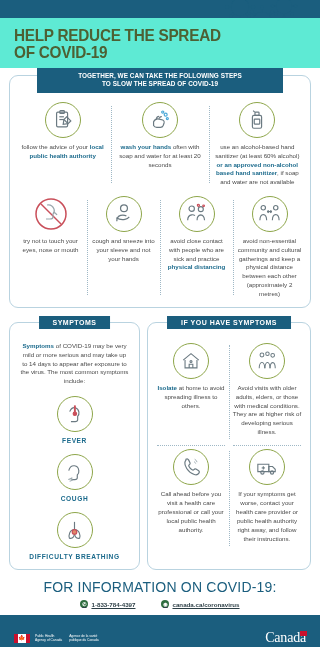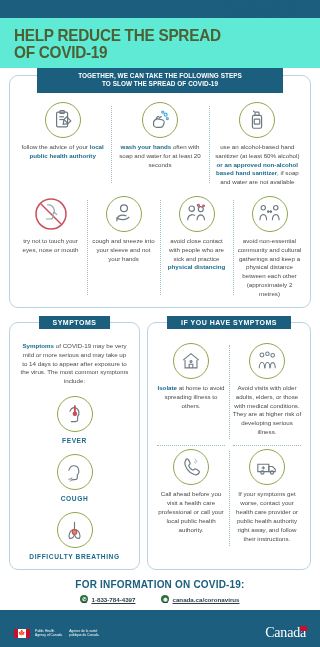--- a/index.html
+++ b/index.html
@@ -171,22 +171,22 @@
     color: #4a4a4a;
   }
 
   
   .info-zone {
     text-align: center;
     padding: 9px 0 7px 0;
     background: #ffffff;
   }
   .info-title {
-    font-size: 10px;
-    font-weight: 700;
+    font-size: 14px;
+    font-weight: 400;
     color: #1b5e7e;
     letter-spacing: 0.2px;
   }
   .info-contacts {
     display: flex;
     justify-content: center;
     gap: 26px;
     margin-top: 5px;
     align-items: center;
   }

